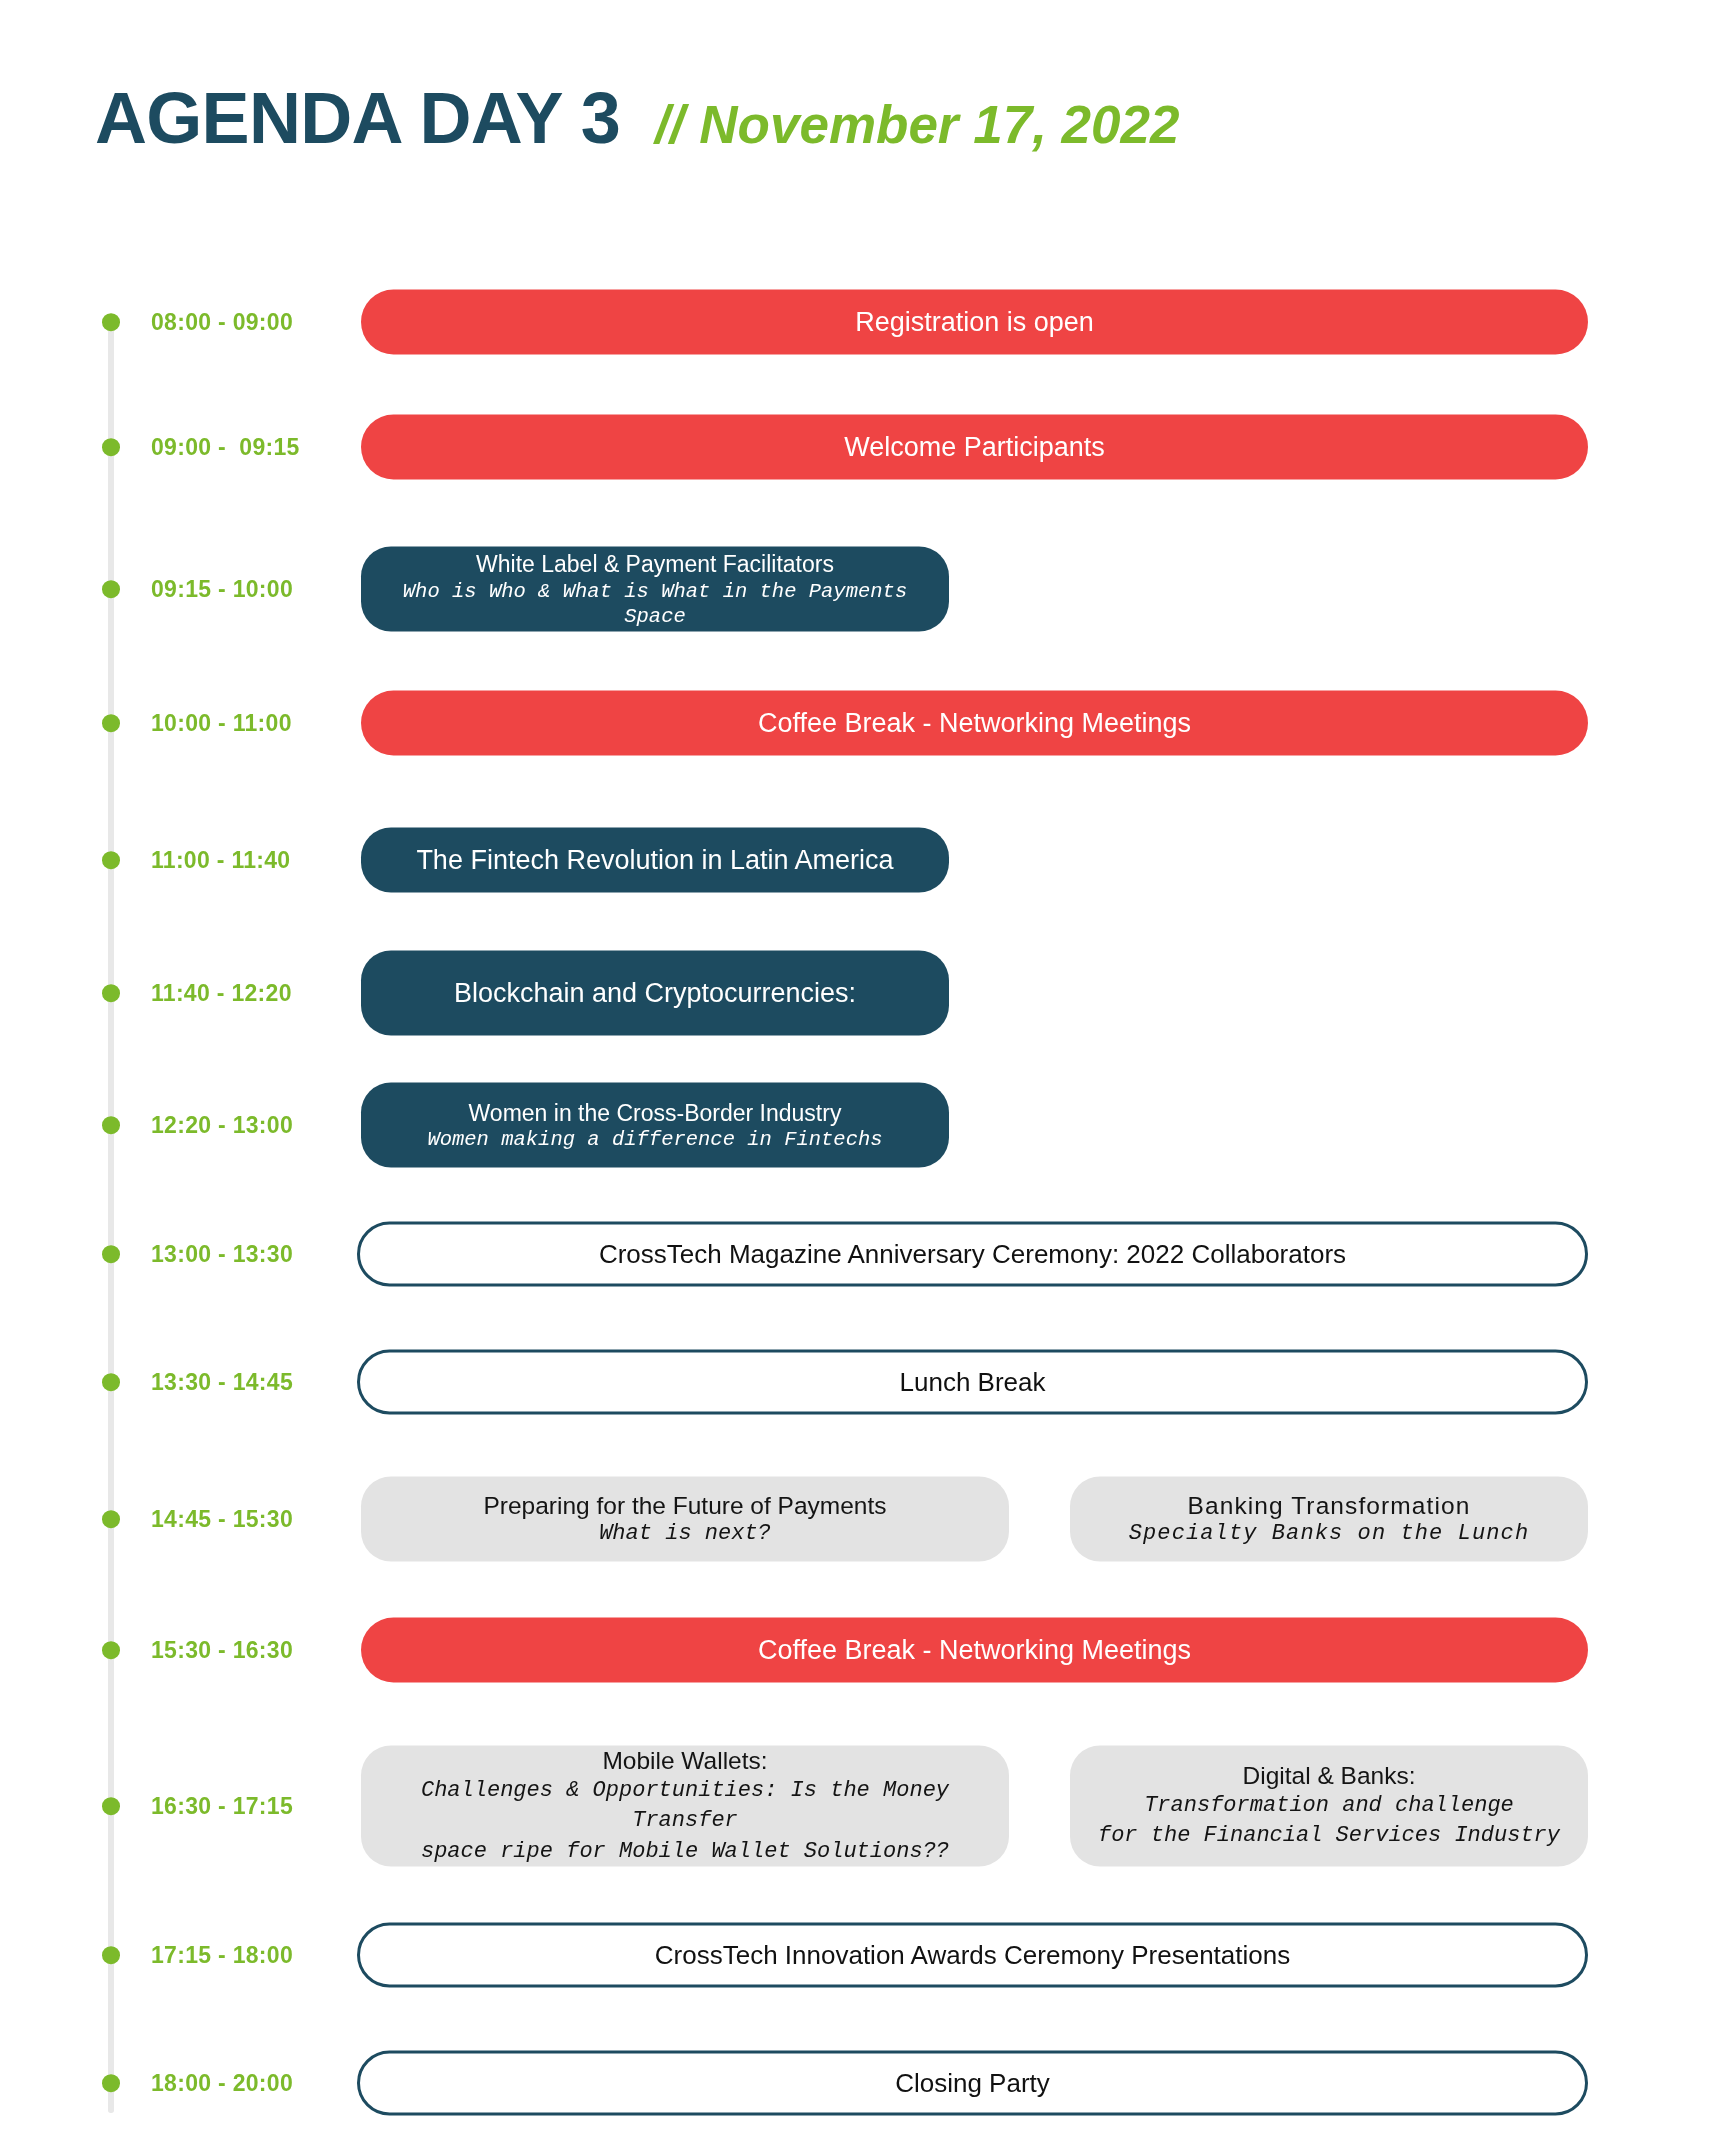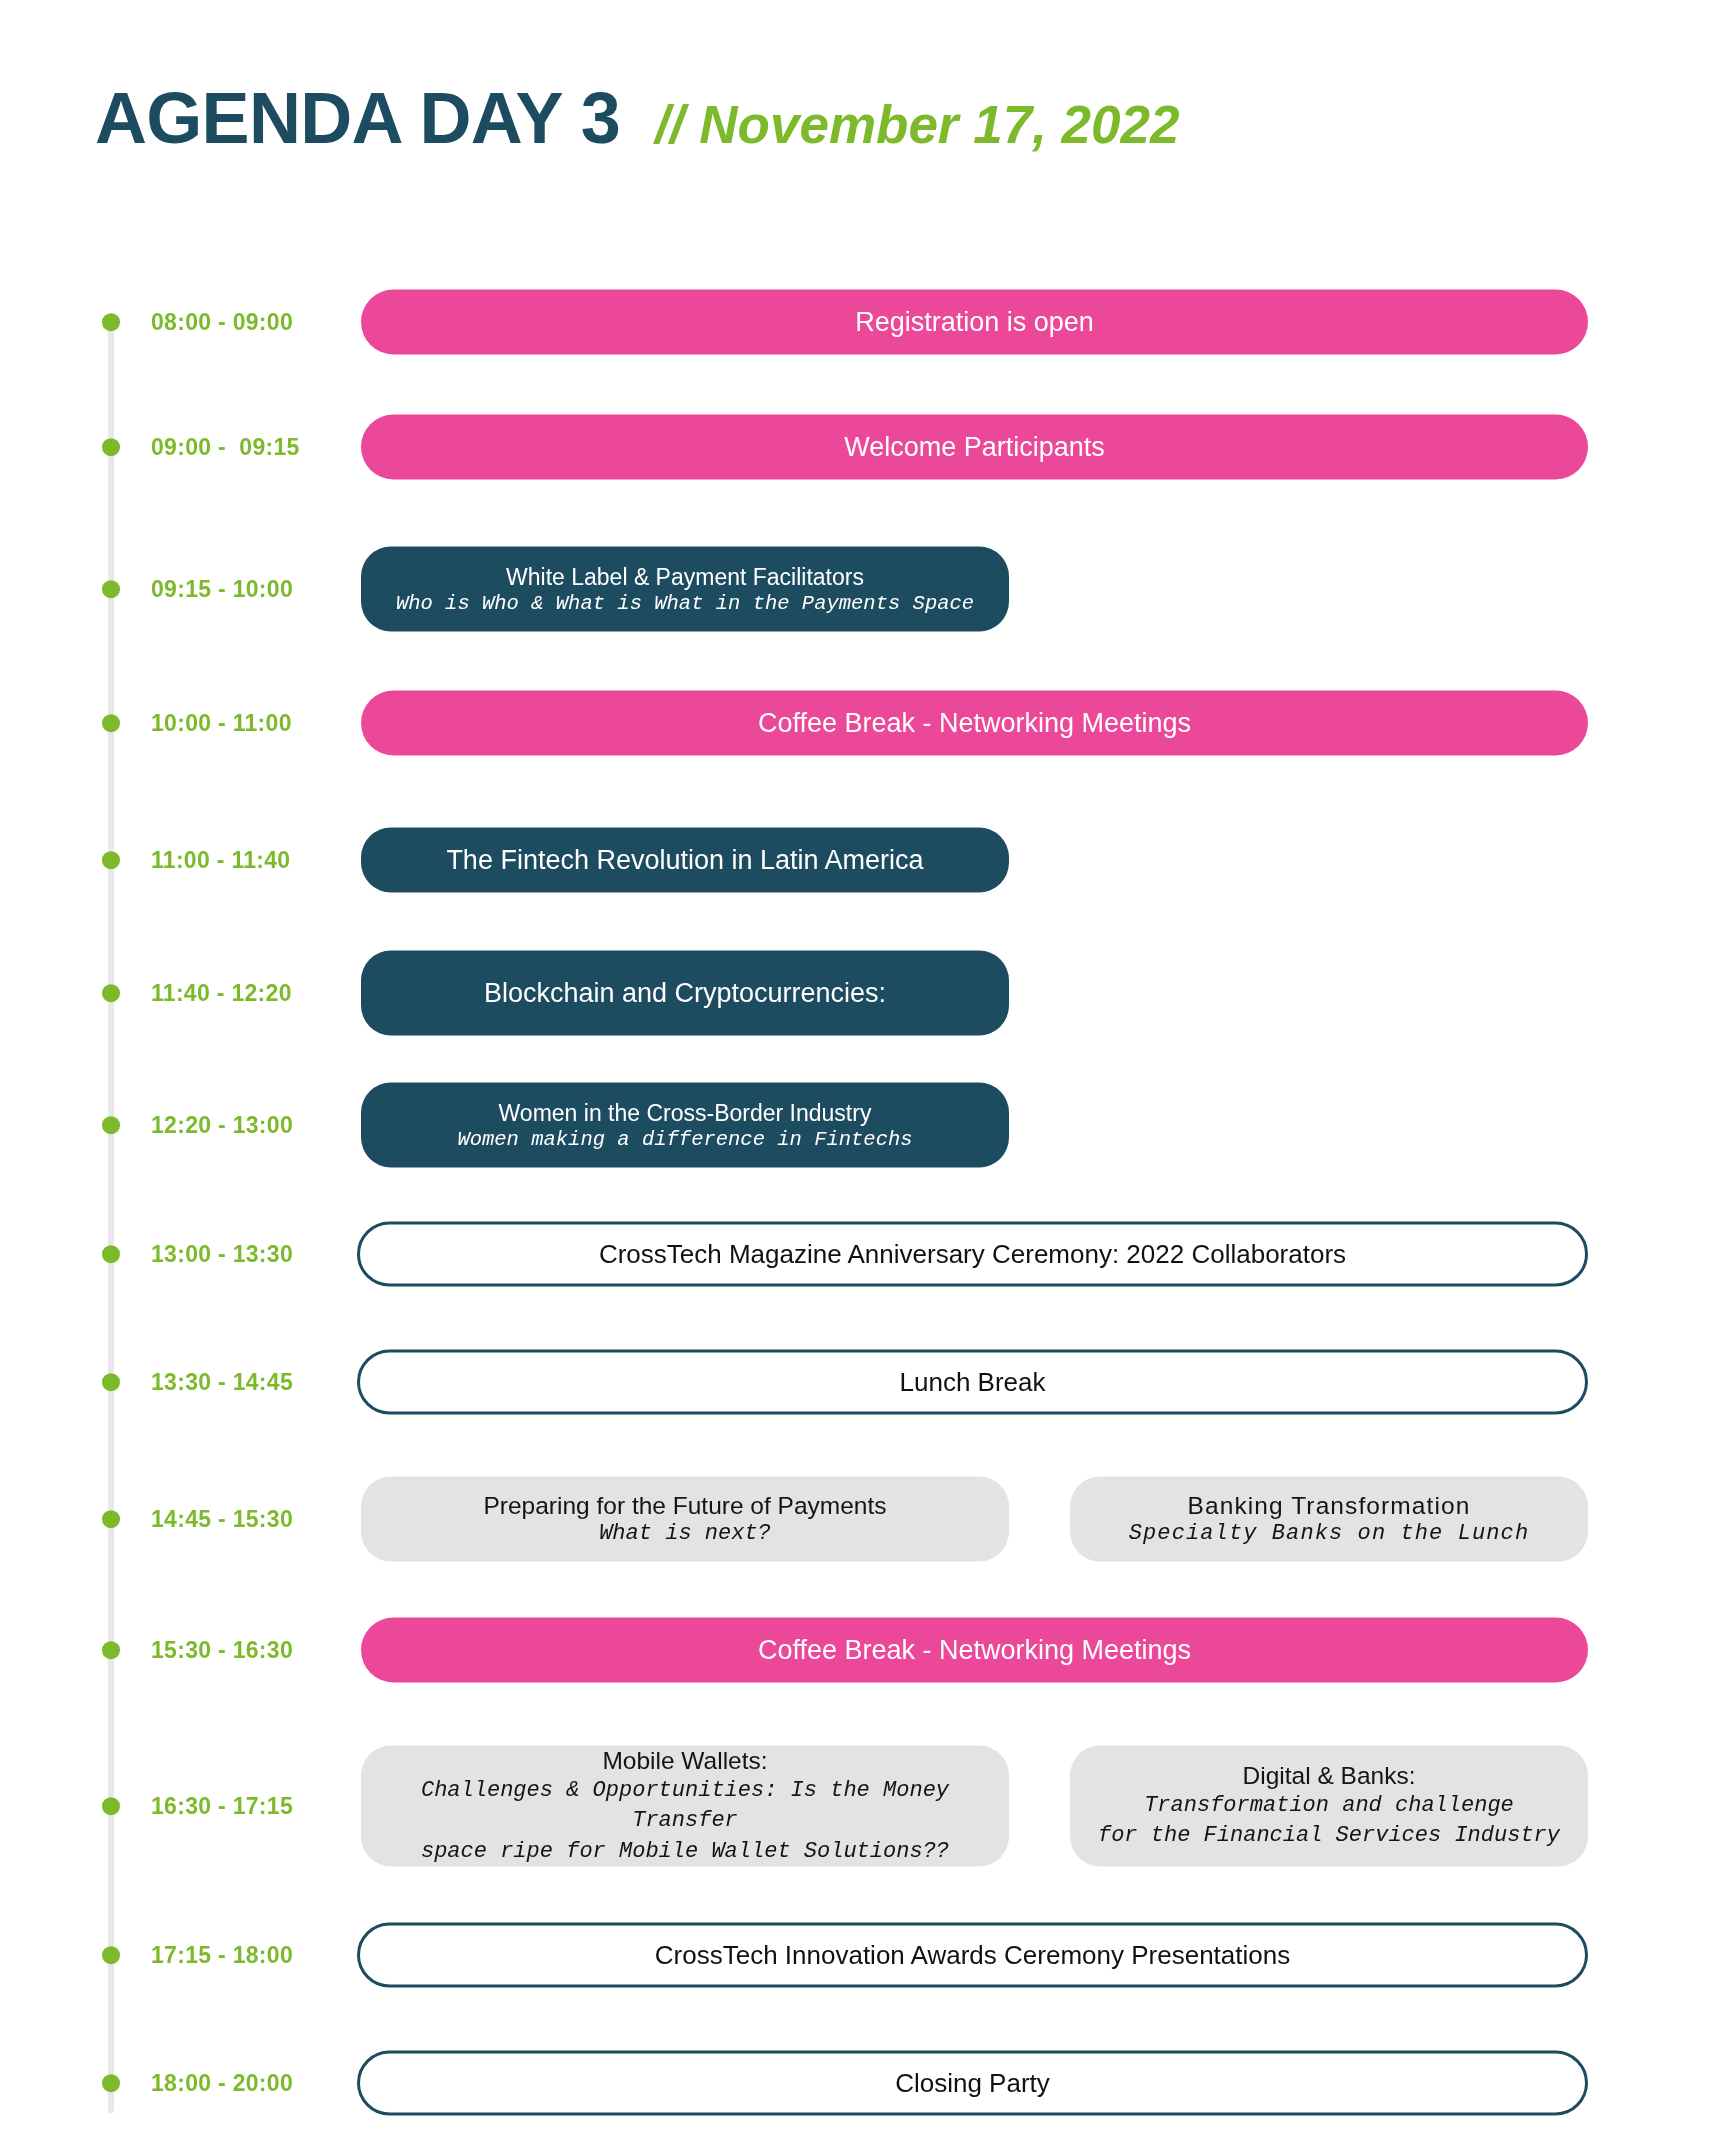--- a/index.html
+++ b/index.html
@@ -99,30 +99,30 @@
     padding: 6.8px 17.7px;
   }
   .card .line1 { line-height: 1.22; }
   .card .line2 { line-height: 1.22; font-style: italic; font-family: Liberation Mono, monospace; }
 
   
   .card.green {
     left: 361px;
     width: 1227px;
     height: 65px;
-    background: #ec4899;
+    background: #ef4444;
     border-radius: 33px;
     color: #ffffff;
   }
   .card.green .line1 { font-size: 27px; font-weight: 400; }
 
   
   .card.teal {
     left: 361px;
-    width: 648px;
+    width: 588px;
     background: #1d4b60;
     border-radius: 30px;
     color: #ffffff;
   }
   .card.teal.h1 { height: 65px; }
   .card.teal.h2 { height: 85px; }
   .card.teal .line1 { font-size: 23px; font-weight: 400; }
   .card.teal .line2 { font-size: 20.5px; }
   .card.teal.big .line1 { font-size: 27px; }
   .card.teal.big .line2 { font-size: 20.5px; }

